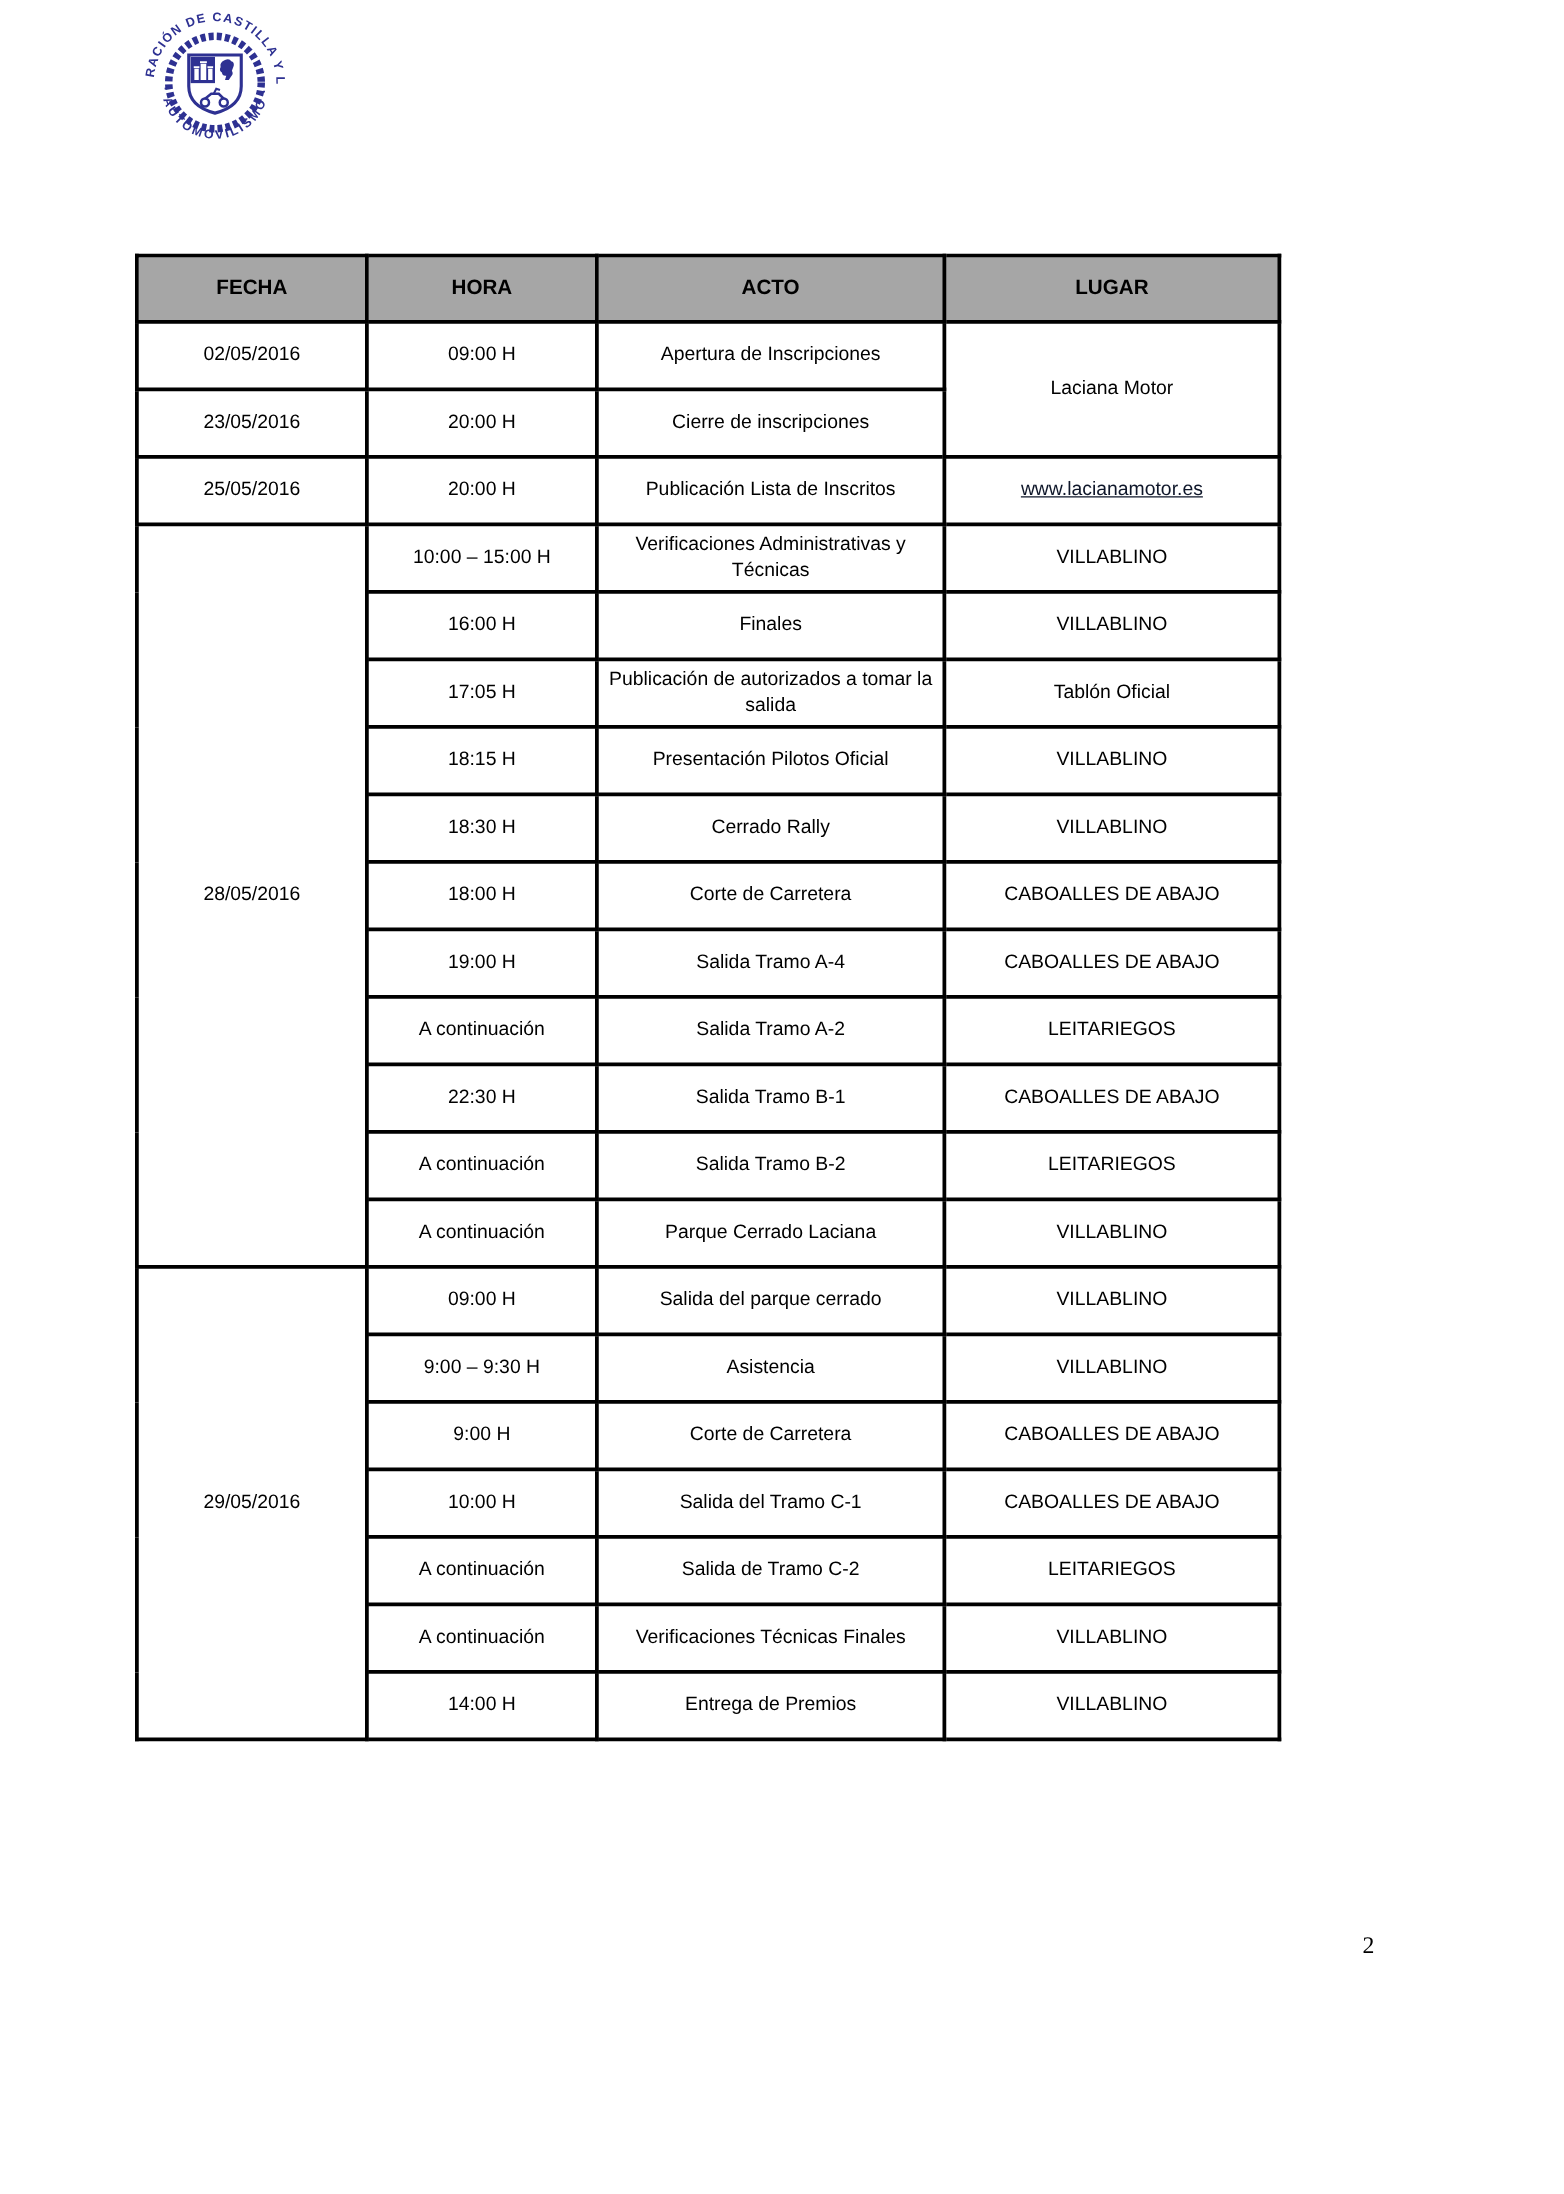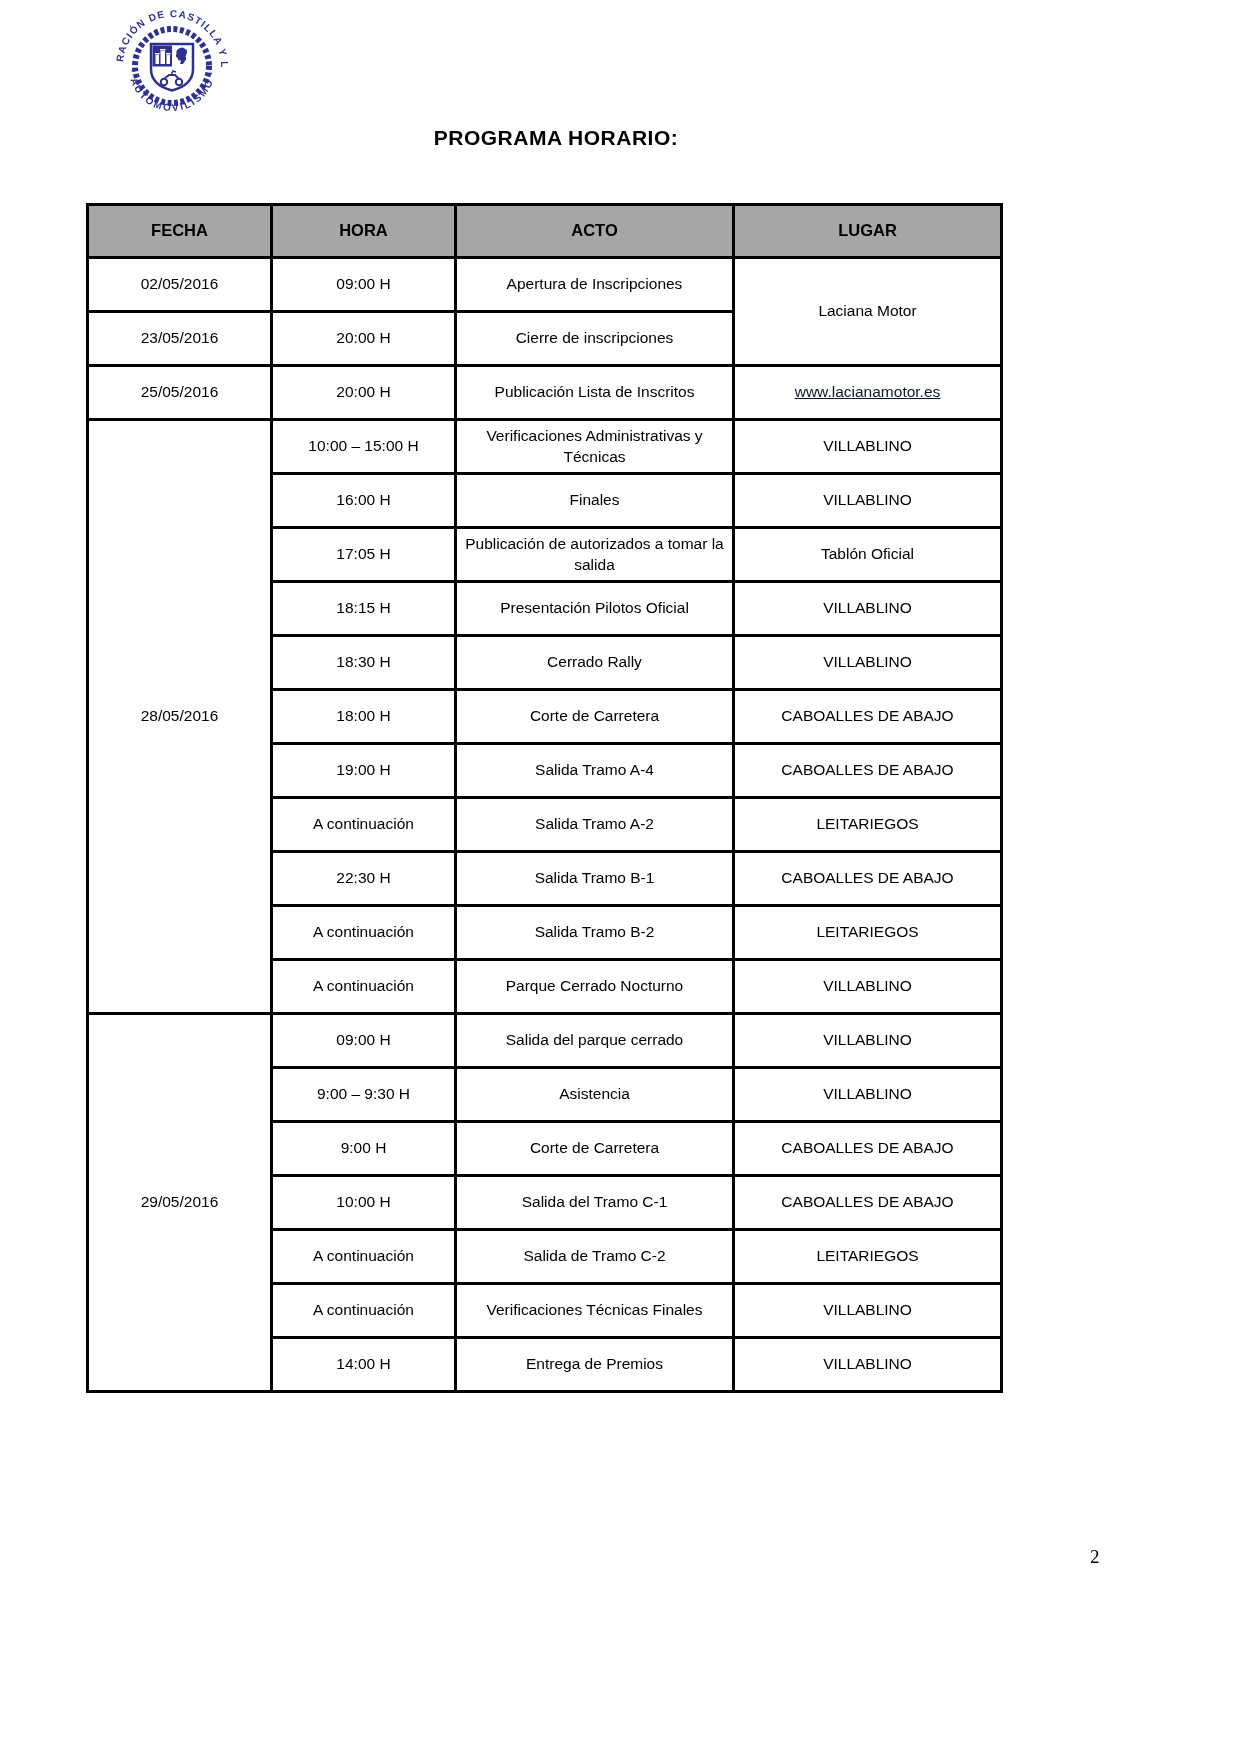--- a/index.html
+++ b/index.html
@@ -12,21 +12,21 @@
     overflow:hidden;
     margin:0 auto;
   }
   .logo{position:absolute;left:108px;top:2px;width:128px;height:126px;}
   .logo svg text{font-family:"Liberation Sans", sans-serif;}
   .title{
     position:absolute;left:99px;top:126px;width:914px;
     text-align:center;
     font-size:21px;font-weight:bold;letter-spacing:.5px;
   }
-  .schedule-wrap{position:absolute;left:86px;top:203px;width:914px;}
+  .schedule-wrap{position:absolute;left:108px;top:203px;width:914px;}
   table.schedule{
     border-collapse:collapse;
     width:914px;
     table-layout:fixed;
   }
   table.schedule th, table.schedule td{
     border:3px solid #000;
     text-align:center;
     vertical-align:middle;
     padding:2px 6px;
@@ -95,21 +95,20 @@
         <g stroke="#2e3192" fill="none" stroke-width="2">
           <circle cx="56" cy="80" r="3.2"></circle>
           <circle cx="71" cy="80" r="3.2"></circle>
           <path d="M 56,77 l5,-4 h6 l4,4"></path>
           <path d="M 63,73 l2,-4 l3,1" stroke-width="1.6"></path>
         </g>
       </g>
     </svg>
   </div>
 
-  <div class="title">PROGRAMA HORARIO:</div>
 
   <div class="schedule-wrap">
     <table class="schedule">
       <colgroup>
         <col class="c-fecha">
           <col class="c-hora">
           <col class="c-acto">
           <col class="c-lugar">
       </colgroup>
       <thead>
@@ -184,21 +183,21 @@
             <td>Salida Tramo B-1</td>
             <td>CABOALLES DE ABAJO</td>
           </tr>
           <tr>
             <td>A continuación</td>
             <td>Salida Tramo B-2</td>
             <td>LEITARIEGOS</td>
           </tr>
           <tr>
             <td>A continuación</td>
-            <td>Parque Cerrado Nocturno</td>
+            <td>Parque Cerrado Laciana</td>
             <td>VILLABLINO</td>
           </tr>
           <tr>
             <td rowspan="7" class="bold">29/05/2016</td>
             <td>09:00 H</td>
             <td>Salida del parque cerrado</td>
             <td>VILLABLINO</td>
           </tr>
           <tr>
             <td>9:00 – 9:30 H</td>

